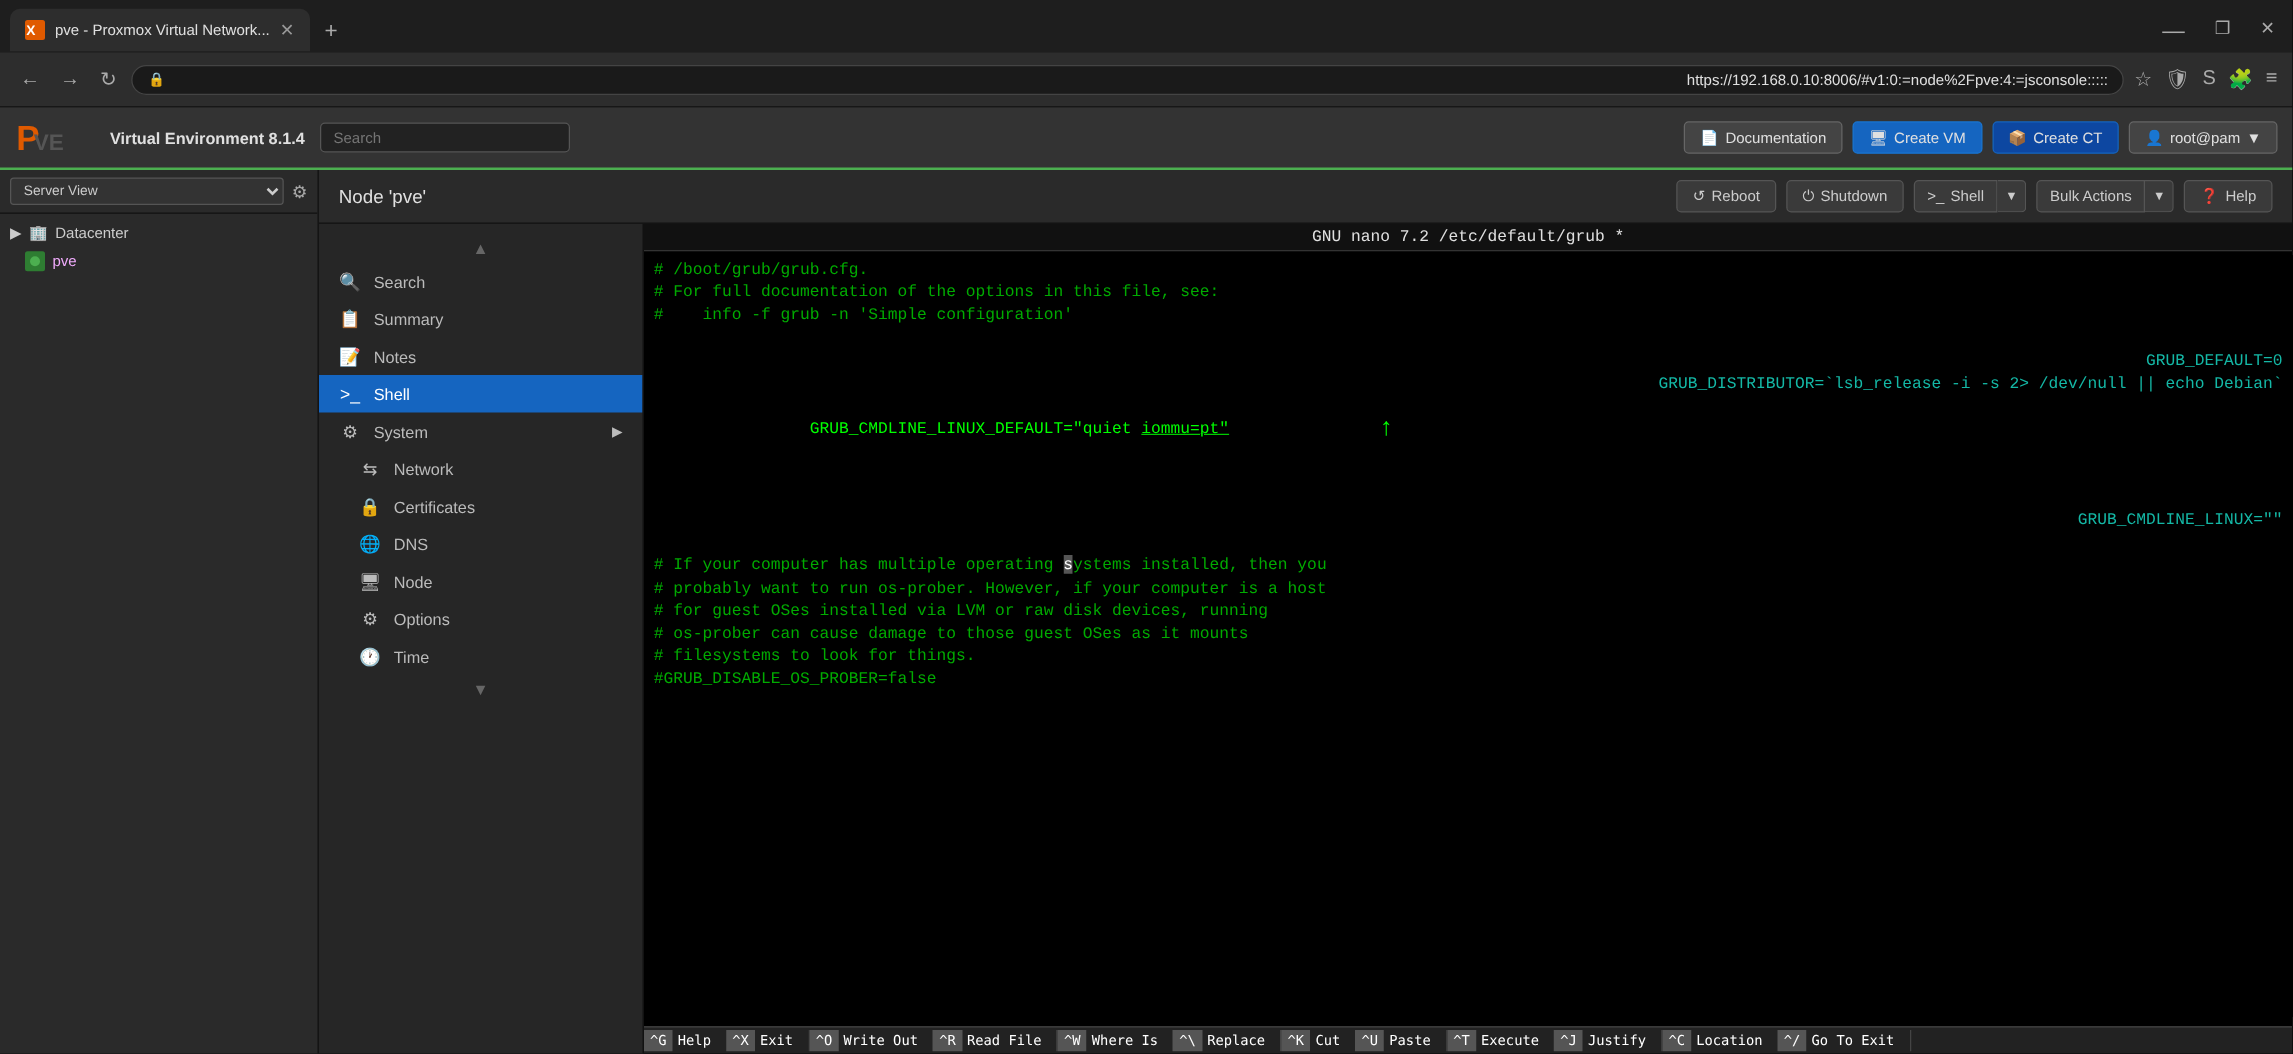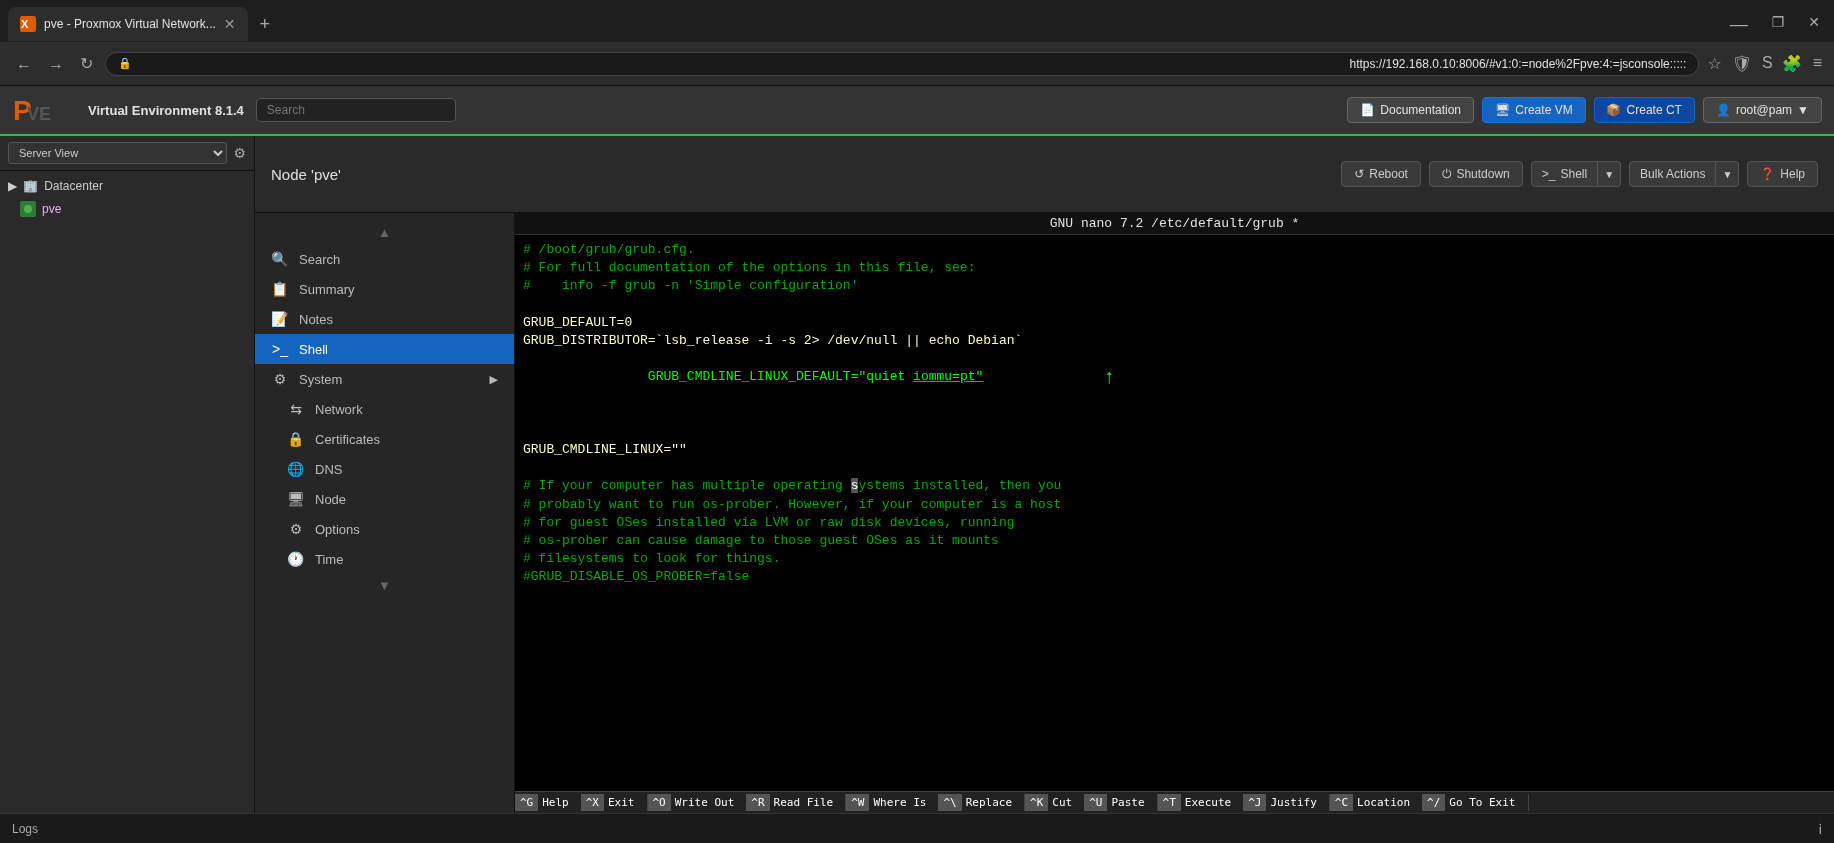--- a/index.html
+++ b/index.html
@@ -40,21 +40,21 @@
     .sidebar-view-select { background: #333; border: 1px solid #555; color: #ccc; padding: 3px 6px; border-radius: 3px; font-size: 11px; cursor: pointer; flex: 1; }
     .sidebar-gear { color: #aaa; cursor: pointer; font-size: 14px; }
     .sidebar-tree { flex: 1; overflow-y: auto; padding: 4px 0; }
     .tree-datacenter { display: flex; align-items: center; padding: 4px 8px; gap: 6px; font-size: 12px; color: #ccc; cursor: pointer; }
     .tree-node { display: flex; align-items: center; padding: 4px 8px 4px 20px; gap: 6px; font-size: 12px; color: #f0abfc; cursor: pointer; }
     .node-icon { width: 16px; height: 16px; background: #2e7d32; border-radius: 2px; display: flex; align-items: center; justify-content: center; }
     .node-dot { width: 8px; height: 8px; background: #4caf50; border-radius: 50%; }
 
     
     .node-panel { flex: 1; display: flex; flex-direction: column; overflow: hidden; }
-    .node-header { display: flex; align-items: center; padding: 25px 16px; background: #2a2a2a; border-bottom: 1px solid #111; gap: 8px; }
+    .node-header { display: flex; align-items: center; padding: 8px 16px; background: #2a2a2a; border-bottom: 1px solid #111; gap: 8px; }
     .node-title { font-size: 15px; color: #e0e0e0; font-weight: 500; }
     .node-actions { margin-left: auto; display: flex; gap: 8px; }
     .action-btn { background: #3a3a3a; border: 1px solid #555; color: #ccc; padding: 5px 12px; border-radius: 4px; cursor: pointer; font-size: 12px; display: flex; align-items: center; gap: 5px; }
     .shell-btn-wrapper { display: flex; align-items: stretch; }
     .shell-btn { background: #3a3a3a; border: 1px solid #555; color: #ccc; padding: 5px 10px; border-radius: 4px 0 0 4px; cursor: pointer; font-size: 12px; display: flex; align-items: center; gap: 5px; }
     .shell-btn-arrow { background: #3a3a3a; border: 1px solid #555; border-left: none; color: #ccc; padding: 5px 6px; border-radius: 0 4px 4px 0; cursor: pointer; font-size: 10px; }
     .bulk-btn-wrapper { display: flex; align-items: stretch; }
     .bulk-btn { background: #3a3a3a; border: 1px solid #555; color: #ccc; padding: 5px 10px; border-radius: 4px 0 0 4px; cursor: pointer; font-size: 12px; display: flex; align-items: center; gap: 5px; }
     .bulk-btn-arrow { background: #3a3a3a; border: 1px solid #555; border-left: none; color: #ccc; padding: 5px 6px; border-radius: 0 4px 4px 0; cursor: pointer; font-size: 10px; }
     .help-btn { background: #3a3a3a; border: 1px solid #555; color: #ccc; padding: 5px 12px; border-radius: 4px; cursor: pointer; font-size: 12px; display: flex; align-items: center; gap: 5px; }
@@ -69,21 +69,21 @@
     .nav-down-arrow { text-align: center; padding: 4px; color: #666; cursor: pointer; }
     .nav-icon { width: 18px; text-align: center; font-size: 14px; }
 
     
     .terminal-area { flex: 1; display: flex; flex-direction: column; overflow: hidden; }
     .terminal { flex: 1; background: #000; font-family: 'Courier New', Courier, monospace; font-size: 13px; color: #00ff00; padding: 0; overflow: hidden; display: flex; flex-direction: column; }
     .terminal-titlebar { background: #111; color: #e0e0e0; text-align: center; padding: 3px 0; font-size: 13px; font-family: 'Courier New', monospace; border-bottom: 1px solid #333; }
     .terminal-body { flex: 1; padding: 6px 8px; overflow: hidden; line-height: 1.4; }
     .terminal-line { white-space: pre; }
     .t-comment { color: #00aa00; }
-    .t-normal { color: #fef9c3; }
+    .t-normal { color: #14b8a6; text-align: right; }
     .terminal-footer { background: #222; display: flex; padding: 2px 0; border-top: 1px solid #444; }
     .tf-key { background: #555; color: #fff; padding: 2px 5px; font-size: 11px; font-family: monospace; }
     .tf-label { color: #fff; padding: 2px 12px 2px 4px; font-size: 11px; font-family: monospace; }
     .tf-group { display: flex; align-items: center; border-right: 1px solid #444; }
 
     .content-area { display: flex; flex: 1; overflow: hidden; }
 
     
     .status-bar { background: #1a1a1a; border-top: 1px solid #333; padding: 4px 12px; display: flex; align-items: center; justify-content: space-between; height: 30px; }
     .status-logs { color: #aaa; font-size: 12px; cursor: pointer; }
@@ -338,17 +338,13 @@
                 <span class="tf-key">^/</span>
                 <span class="tf-label">Go To Exit</span>
               </div>
             </div>
           </div>
         </div>
       </div>
     </div>
   </div>
 
-  <div class="status-bar">
-    <span class="status-logs">Logs</span>
-    <span class="status-icon">ℹ</span>
-  </div>
 </div>
 
 </body></html>

